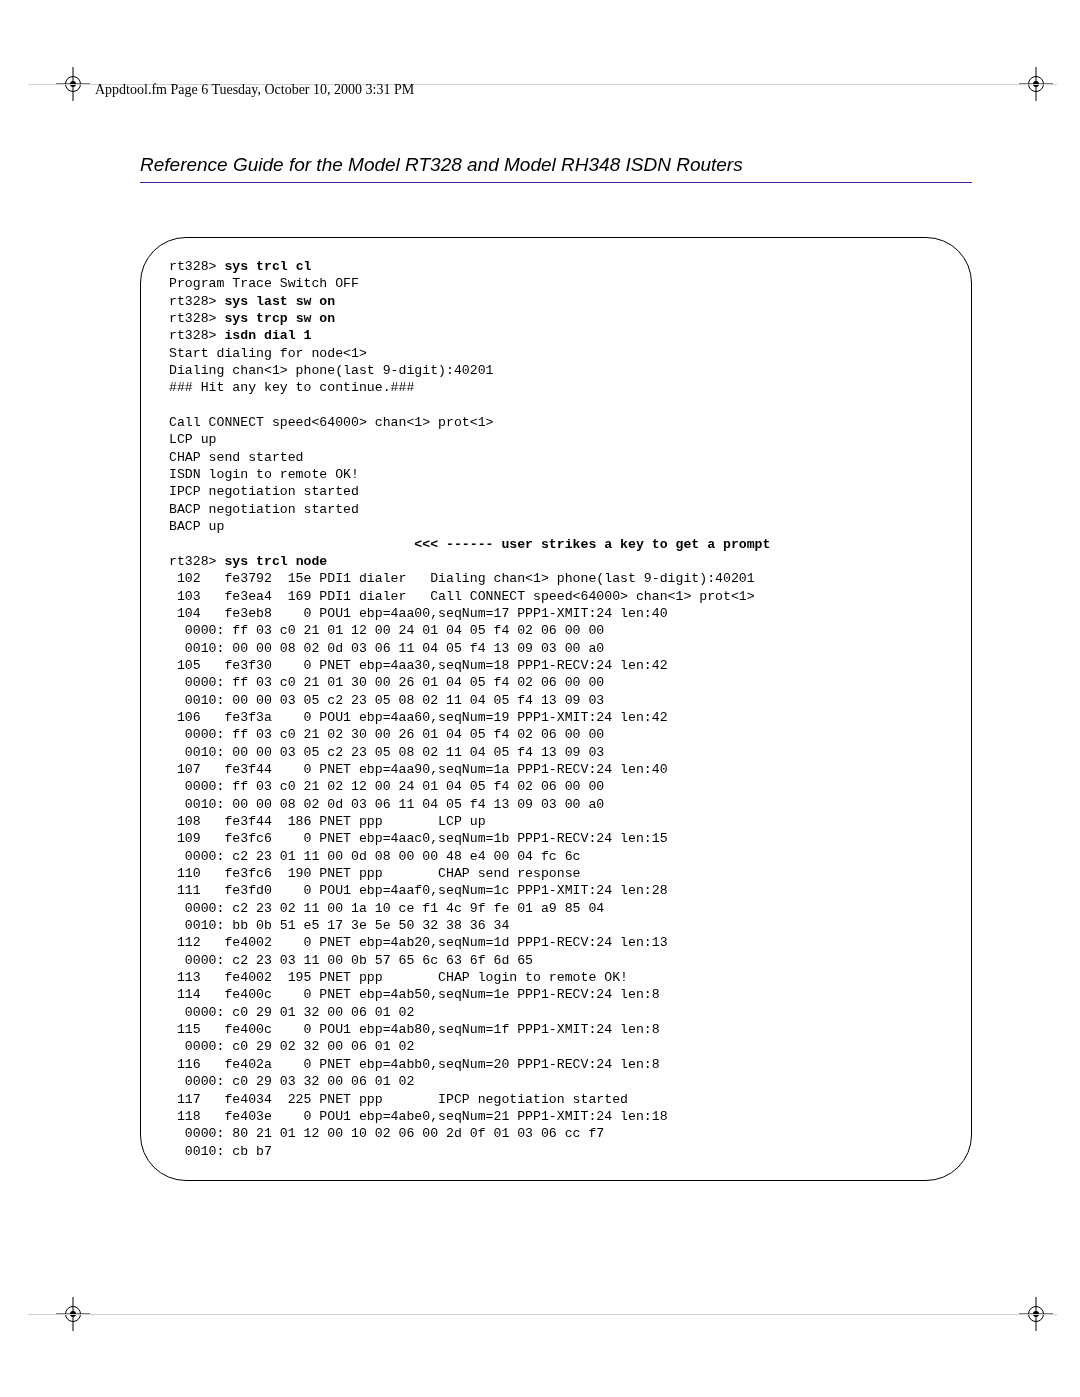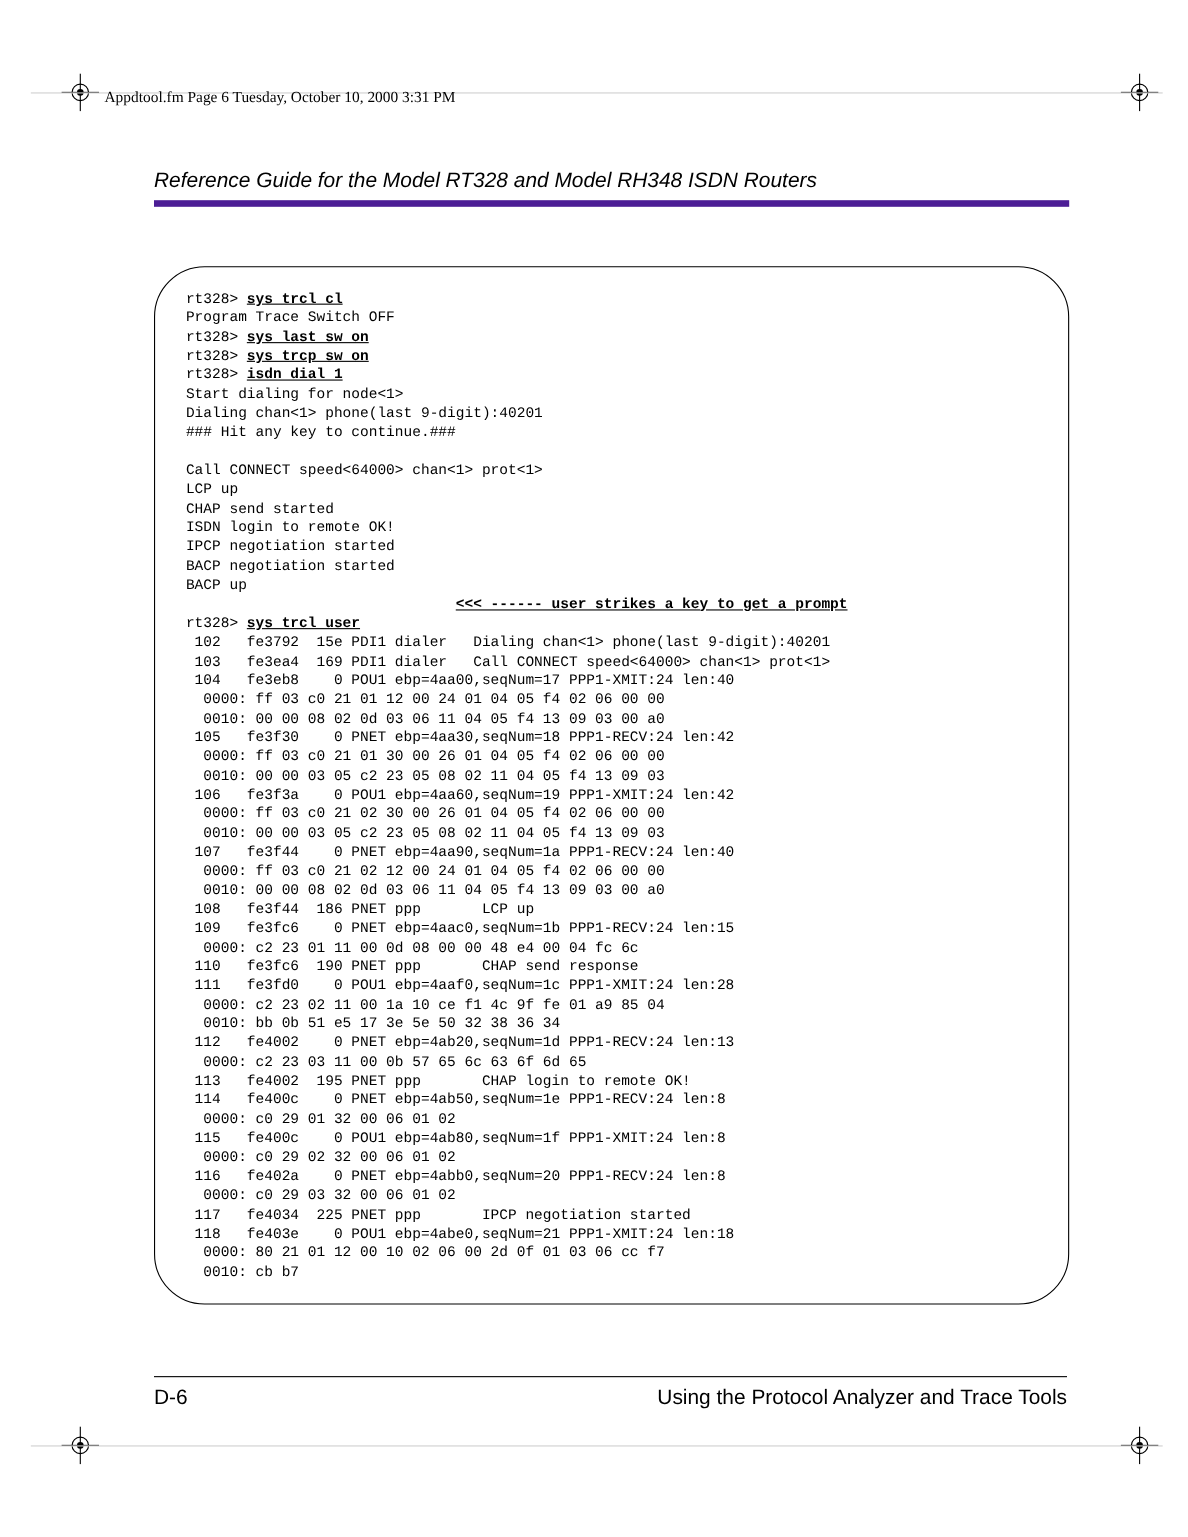--- a/index.html
+++ b/index.html
@@ -68,21 +68,21 @@
   .print-header {
     font-family: "Times New Roman", Times, serif;
     font-size: 14px;
     position: absolute;
     top: 82px;
     left: 95px;
   }
 
   .title-block {
     margin-top: 72px;
-    border-bottom: 6px solid #4c1d95;
+    border-bottom: 1px solid #4c1d95;
     padding-bottom: 6px;
   }
   .title-text {
     font-style: italic;
     font-family: "Helvetica", Arial, sans-serif;
     font-size: 19px;
   }
 
   .code-panel {
     margin-top: 54px;
@@ -91,21 +91,20 @@
     padding: 20px 28px 20px 28px;
     font-family: "Courier New", Courier, monospace;
     font-size: 13.2px;
     line-height: 17.35px;
     white-space: pre;
     overflow: hidden;
   }
 
   .mono-bold {
     font-weight: bold;
-    text-decoration: underline;
   }
 
   .footer-rule {
     position: absolute;
     left: 140px;
     right: 110px;
     bottom: 115px;
     border-top: 1px solid #000;
     display: flex;
     justify-content: space-between;
@@ -160,21 +159,21 @@
 <span>### Hit any key to continue.###</span>
 <span></span>
 <span>Call CONNECT speed&lt;64000&gt; chan&lt;1&gt; prot&lt;1&gt;</span>
 <span>LCP up</span>
 <span>CHAP send started</span>
 <span>ISDN login to remote OK!</span>
 <span>IPCP negotiation started</span>
 <span>BACP negotiation started</span>
 <span>BACP up</span>
 <span><span>                               </span><span class="mono-bold">&lt;&lt;&lt; ------ user strikes a key to get a prompt</span></span>
-<span><span>rt328&gt; </span><span class="mono-bold">sys trcl user</span></span>
+<span><span>rt328&gt; </span><span class="mono-bold">sys trcl node</span></span>
 <span id="trace-container"> 102   fe3792  15e PDI1 dialer   Dialing chan&lt;1&gt; phone(last 9-digit):40201
  103   fe3ea4  169 PDI1 dialer   Call CONNECT speed&lt;64000&gt; chan&lt;1&gt; prot&lt;1&gt;
  104   fe3eb8    0 POU1 ebp=4aa00,seqNum=17 PPP1-XMIT:24 len:40
   0000: ff 03 c0 21 01 12 00 24 01 04 05 f4 02 06 00 00
   0010: 00 00 08 02 0d 03 06 11 04 05 f4 13 09 03 00 a0
  105   fe3f30    0 PNET ebp=4aa30,seqNum=18 PPP1-RECV:24 len:42
   0000: ff 03 c0 21 01 30 00 26 01 04 05 f4 02 06 00 00
   0010: 00 00 03 05 c2 23 05 08 02 11 04 05 f4 13 09 03
  106   fe3f3a    0 POU1 ebp=4aa60,seqNum=19 PPP1-XMIT:24 len:42
   0000: ff 03 c0 21 02 30 00 26 01 04 05 f4 02 06 00 00
@@ -196,18 +195,14 @@
   0000: c0 29 01 32 00 06 01 02
  115   fe400c    0 POU1 ebp=4ab80,seqNum=1f PPP1-XMIT:24 len:8
   0000: c0 29 02 32 00 06 01 02
  116   fe402a    0 PNET ebp=4abb0,seqNum=20 PPP1-RECV:24 len:8
   0000: c0 29 03 32 00 06 01 02
  117   fe4034  225 PNET ppp       IPCP negotiation started
  118   fe403e    0 POU1 ebp=4abe0,seqNum=21 PPP1-XMIT:24 len:18
   0000: 80 21 01 12 00 10 02 06 00 2d 0f 01 03 06 cc f7
   0010: cb b7</span></div>
 
-  <div class="footer-rule">
-    <span>D-6</span>
-    <span>Using the Protocol Analyzer and Trace Tools</span>
-  </div>
 
 </div>
 
 </body></html>

